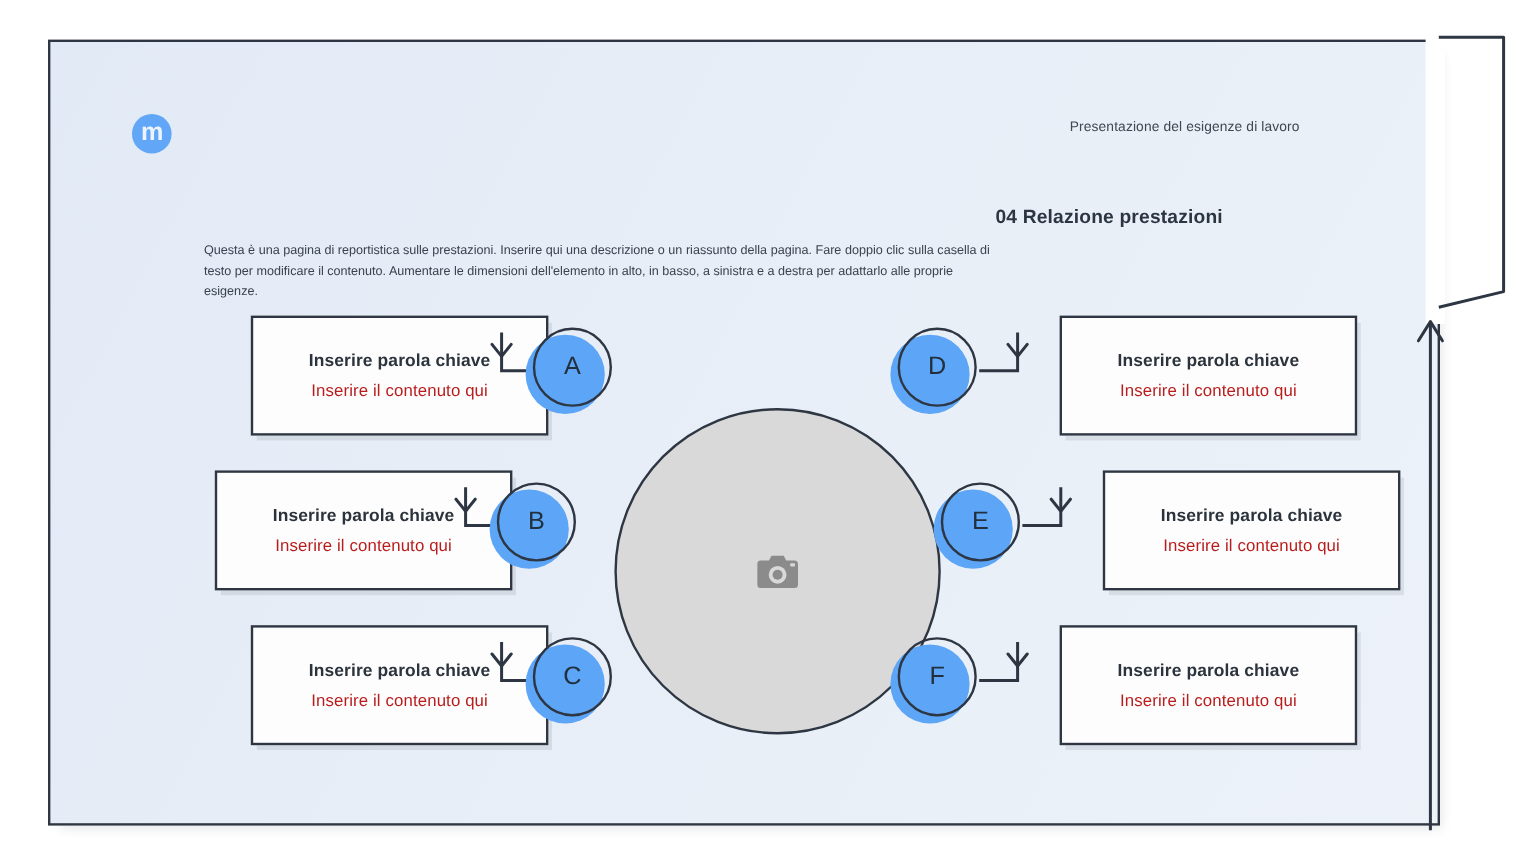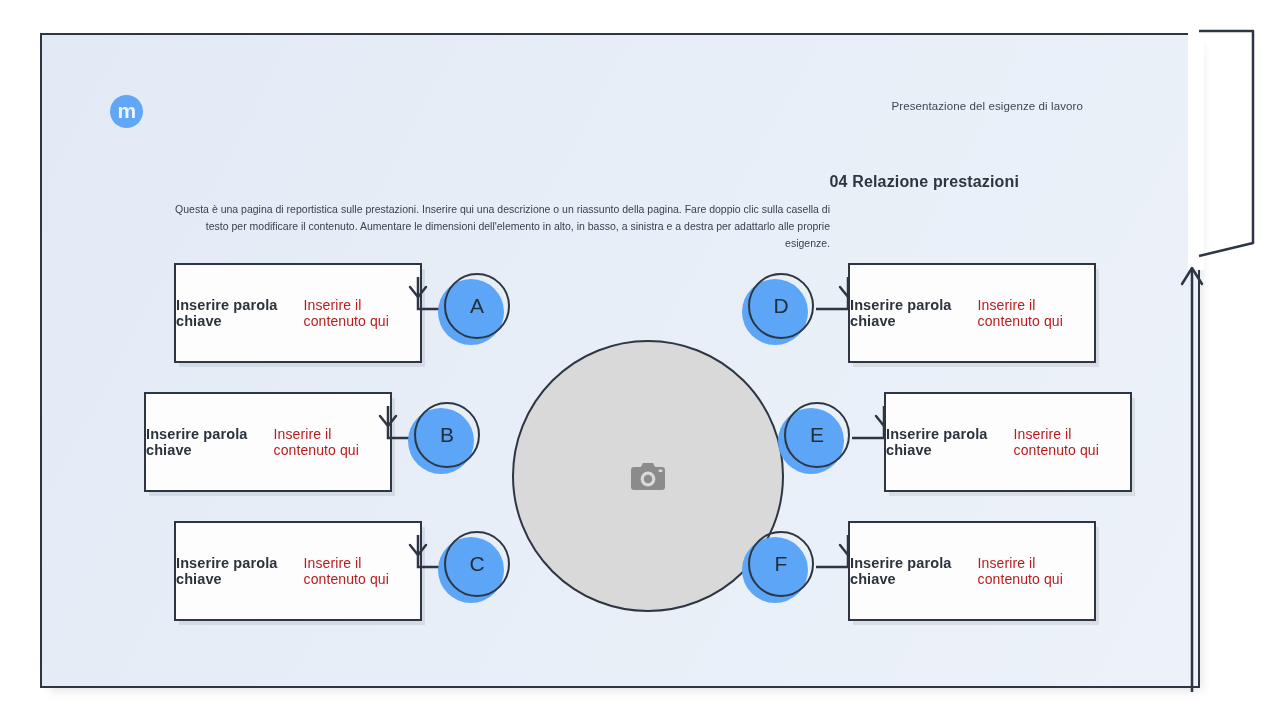--- a/index.html
+++ b/index.html
@@ -52,42 +52,43 @@
     letter-spacing:.15px;white-space:nowrap;
   }
   .headline{
     position:absolute;right:179px;top:178px;
     font-size:25px;font-weight:700;color:#2c3642;
     letter-spacing:-.2px;white-space:nowrap;
   }
   .intro{
     position:absolute;left:128px;top:166px;
     width:660px;
-    font-size:10.5px;line-height:17px;color:#39424e;text-align:right;
+    font-size:10.5px;line-height:17px;color:#39424e;
   }
 
   
   .center-circle{
     position:absolute;left:470px;top:305px;
     width:272px;height:272px;border-radius:50%;
     background:#d9d9d9;border:2.5px solid #2d3642;
     box-sizing:border-box;
     display:flex;align-items:center;justify-content:center;
   }
   .cam{width:34px;height:27px;}
 
   
   .row{position:absolute;height:100px;}
   .card{
     position:absolute;top:0;height:100px;
     background:#fdfdfd;border:2.5px solid #2d3642;
     box-sizing:border-box;
     box-shadow:4px 5px 0 -1px rgba(45,54,66,.10);
-    display:flex;flex-direction:row;align-items:center;justify-content:center;
+    display:flex;flex-direction:column;align-items:center;justify-content:center;
     gap:8px;
+    margin-left:35px;
   }
   .card .kw{font-size:14.5px;font-weight:700;color:#2b333d;letter-spacing:.1px;}
   .card .ct{font-size:14px;color:#b91c1c;letter-spacing:.1px;}
 
   .badge{
     position:absolute;top:10px;
     width:72px;height:72px;
   }
   .badge .disc{
     position:absolute;left:0;top:6px;

